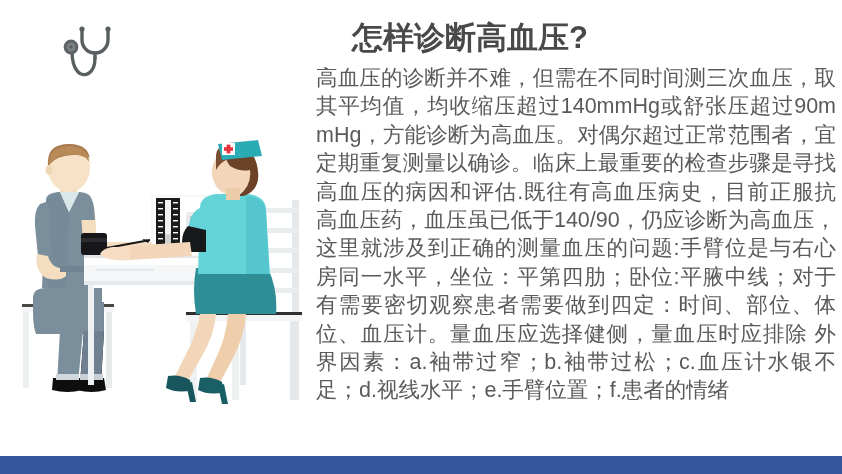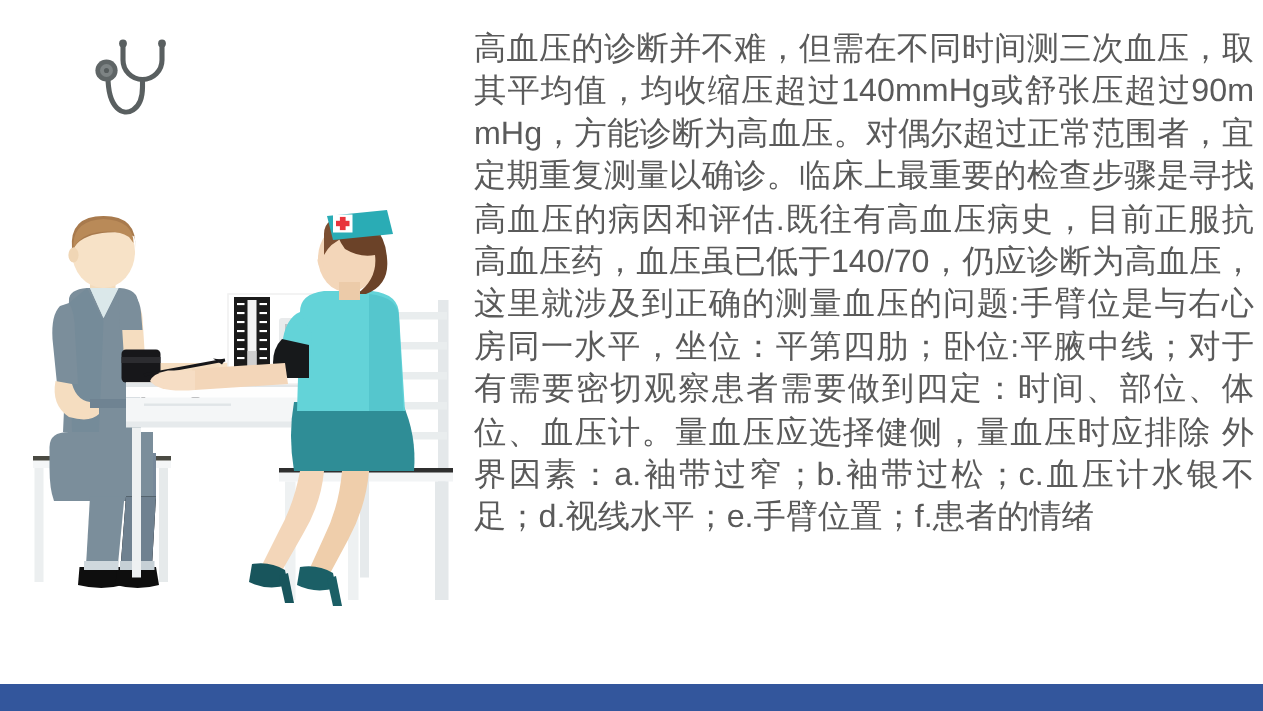--- a/index.html
+++ b/index.html
@@ -55,21 +55,22 @@
         <path d="M47 40 C47 56 36 60 30 54 C25 49 24 40 24 33"></path>
       </g>
 
       <circle cx="23" cy="29" r="7.4" fill="#5f6566"></circle>
       <circle cx="23" cy="29" r="4.3" fill="#7d8384"></circle>
       <circle cx="23" cy="29" r="1.7" fill="#565c5d"></circle>
     </svg>
   </div>
 
   <div class="textcol">
-    <p class="body-text">高血压的诊断并不难，但需在不同时间测三次血压，取其平均值，均收缩压超过140mmHg或舒张压超过90mmHg，方能诊断为高血压。对偶尔超过正常范围者，宜定期重复测量以确诊。临床上最重要的检查步骤是寻找高血压的病因和评估.既往有高血压病史，目前正服抗高血压药，血压虽已低于140/70，仍应诊断为高血压，这里就涉及到正确的测量血压的问题:手臂位是与右心房同一水平，坐位：平第四肋；卧位:平腋中线；对于有需要密切观察患者需要做到四定：时间、部位、体位、血压计。量血压应选择健侧，量血压时应排除 外界因素：a.袖带过窄；b.袖带过松；c.血压计水银不足；d.视线水平；e.手臂位置；f.患者的情绪</p>
+    <h1 class="title">怎样诊断高血压?</h1>
+    <p class="body-text">高血压的诊断并不难，但需在不同时间测三次血压，取其平均值，均收缩压超过140mmHg或舒张压超过90mmHg，方能诊断为高血压。对偶尔超过正常范围者，宜定期重复测量以确诊。临床上最重要的检查步骤是寻找高血压的病因和评估.既往有高血压病史，目前正服抗高血压药，血压虽已低于140/90，仍应诊断为高血压，这里就涉及到正确的测量血压的问题:手臂位是与右心房同一水平，坐位：平第四肋；卧位:平腋中线；对于有需要密切观察患者需要做到四定：时间、部位、体位、血压计。量血压应选择健侧，量血压时应排除 外界因素：a.袖带过窄；b.袖带过松；c.血压计水银不足；d.视线水平；e.手臂位置；f.患者的情绪</p>
   </div>
 
   <div class="illus">
     <svg width="340" height="290" viewBox="0 0 340 290" xmlns="http://www.w3.org/2000/svg">
 
       <g>
         <rect x="232" y="62" width="7" height="200" fill="#eef1f2"></rect>
         <rect x="292" y="62" width="7" height="200" fill="#e4e8ea"></rect>
         <rect x="234" y="70" width="64" height="5" fill="#e9edee"></rect>
         <rect x="234" y="90" width="64" height="5" fill="#e9edee"></rect>

